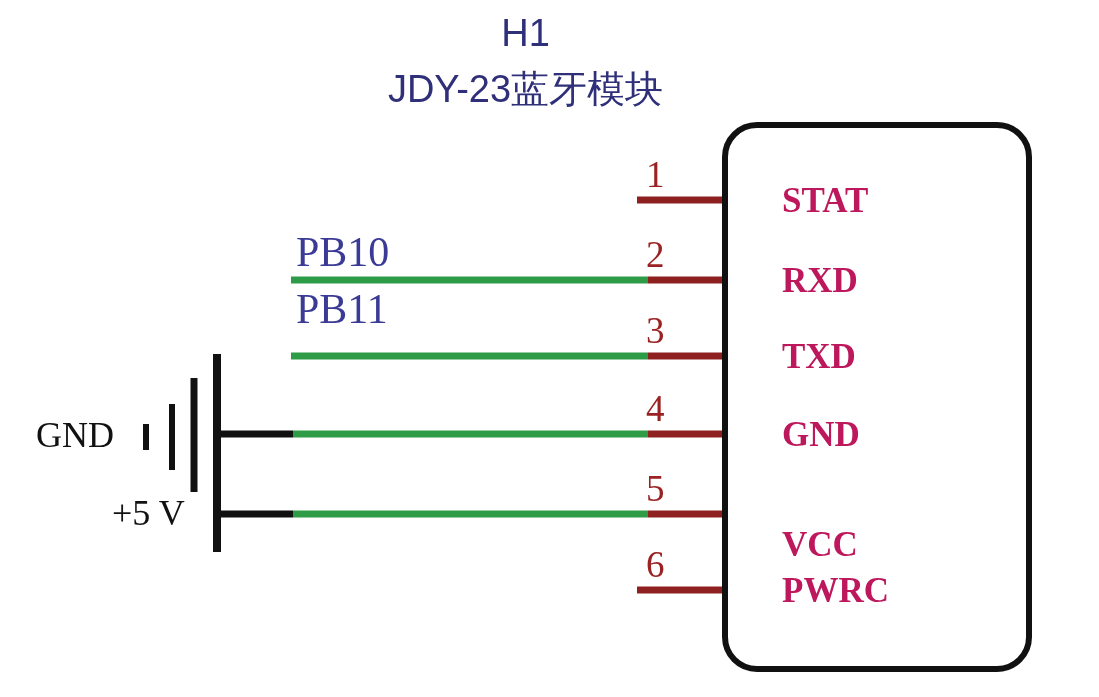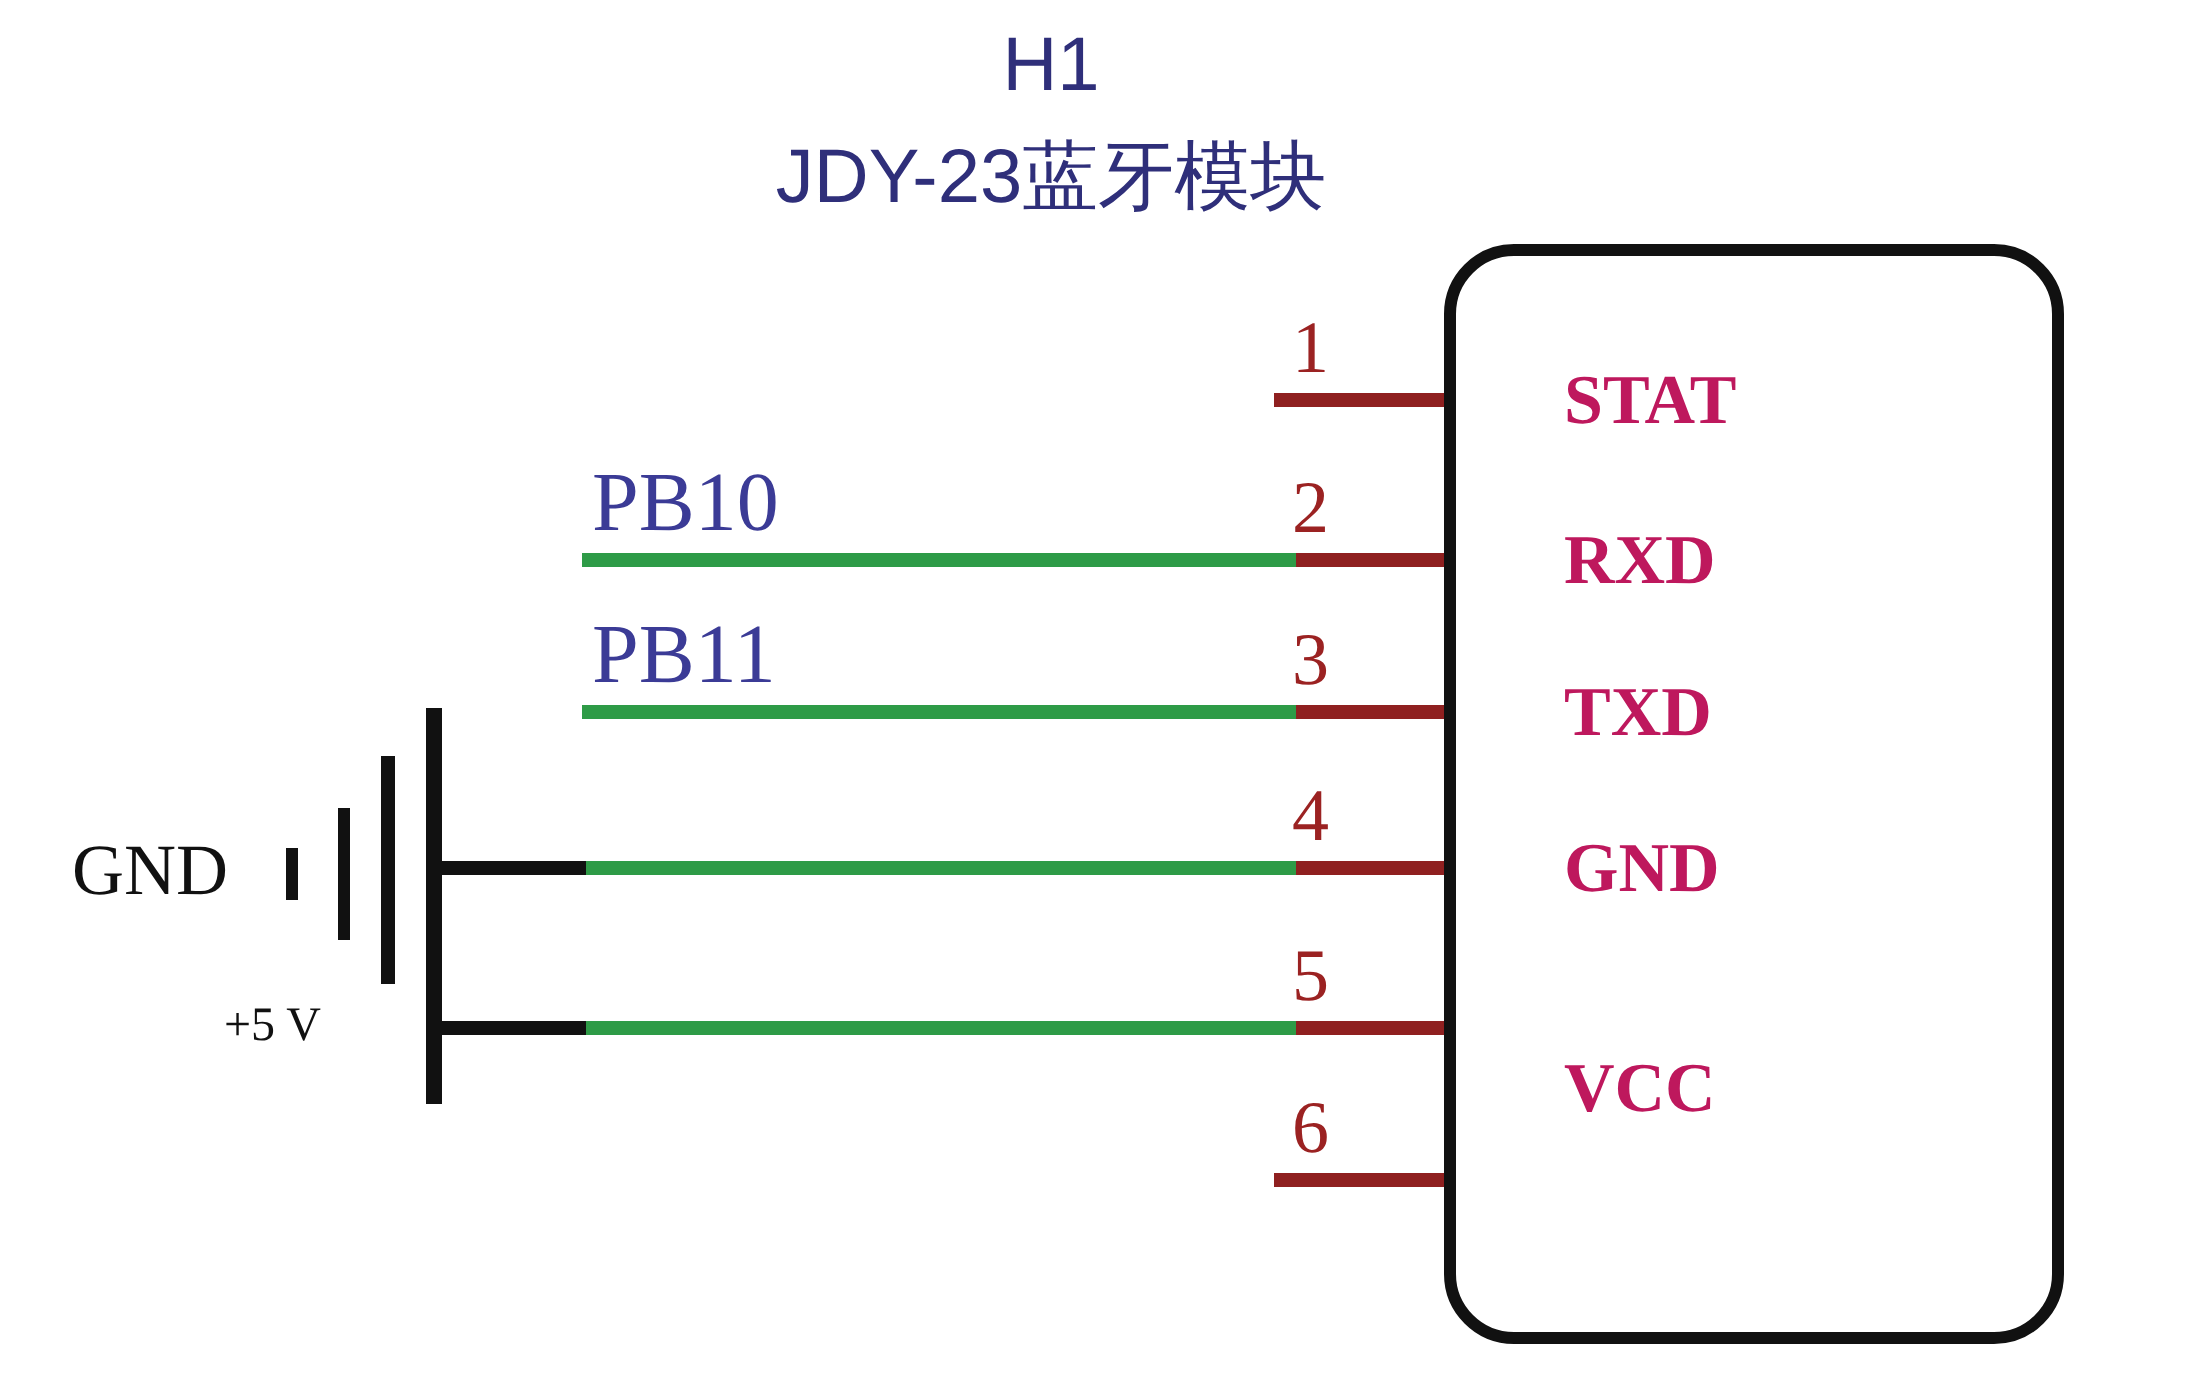--- a/index.html
+++ b/index.html
@@ -77,21 +77,21 @@
   .pwr-gnd {
     font-family: "Liberation Serif", serif;
     font-size: 36px;
     color: #111111;
     left: 36px;
     top: 435px;
     transform: translateY(-50%);
   }
   .pwr-vcc {
     font-family: "Liberation Serif", serif;
-    font-size: 24px;
+    font-size: 36px;
     color: #111111;
     left: 112px;
     top: 513px;
     transform: translateY(-50%);
   }
 </style>
 </head>
 <body>
 
 <div id="schematic">
@@ -121,27 +121,28 @@
         <line x1="217" y1="514" x2="293" y2="514" stroke="#111111" stroke-width="7" stroke-linecap="butt"></line>
       </g>
     <rect id="component-body" fill="none" x="725" y="125" width="304" height="544" rx="32" ry="32" stroke="#111111" stroke-width="6"></rect>
   </svg>
 
   <div class="txt pin-name" style="top:200px">STAT</div>
   <div class="txt pin-name" style="top:280px">RXD</div>
   <div class="txt pin-name" style="top:356px">TXD</div>
   <div class="txt pin-name" style="top:434px">GND</div>
   <div class="txt pin-name" style="top:544px">VCC</div>
+  <div class="txt pin-name" style="top:590px">PWRC</div>
 
   <div class="txt pin-num" style="top:193px">1</div>
   <div class="txt pin-num" style="top:273px">2</div>
   <div class="txt pin-num" style="top:349px">3</div>
   <div class="txt pin-num" style="top:427px">4</div>
   <div class="txt pin-num" style="top:507px">5</div>
   <div class="txt pin-num" style="top:583px">6</div>
 
   <div class="txt net-label" style="top:273px">PB10</div>
-  <div class="txt net-label" style="top:349px">PB11</div>
+  <div class="txt net-label" style="top:330px">PB11</div>
 
   <div class="txt pwr-gnd">GND</div>
   <div class="txt pwr-vcc">+5 V</div>
 
 </div>
 
 </body></html>

